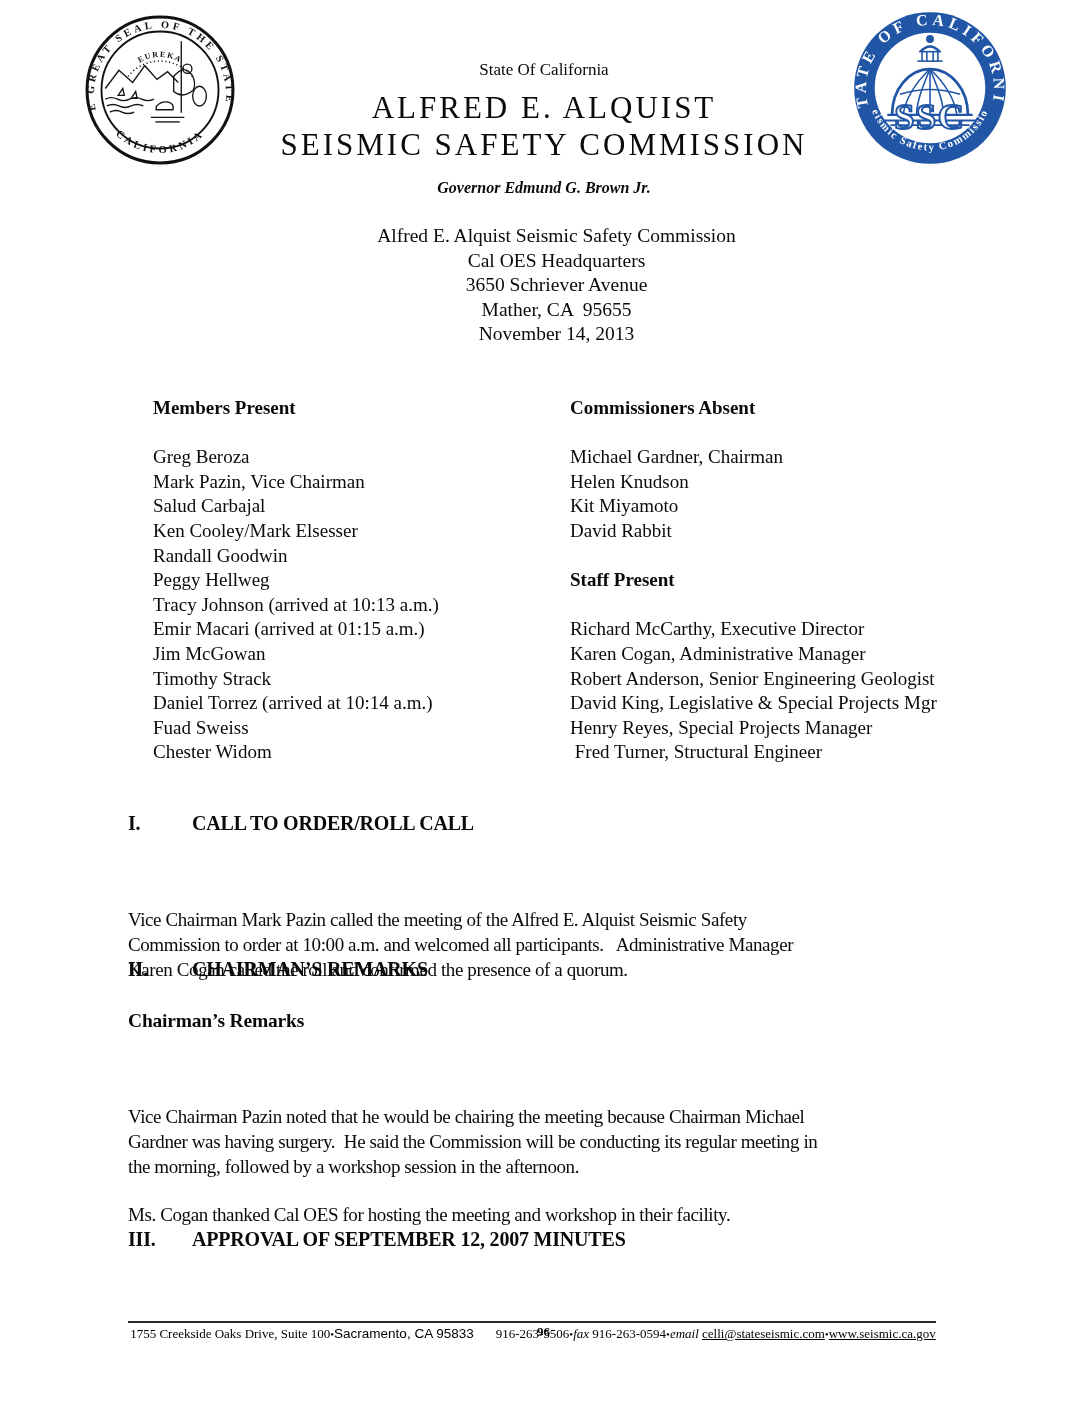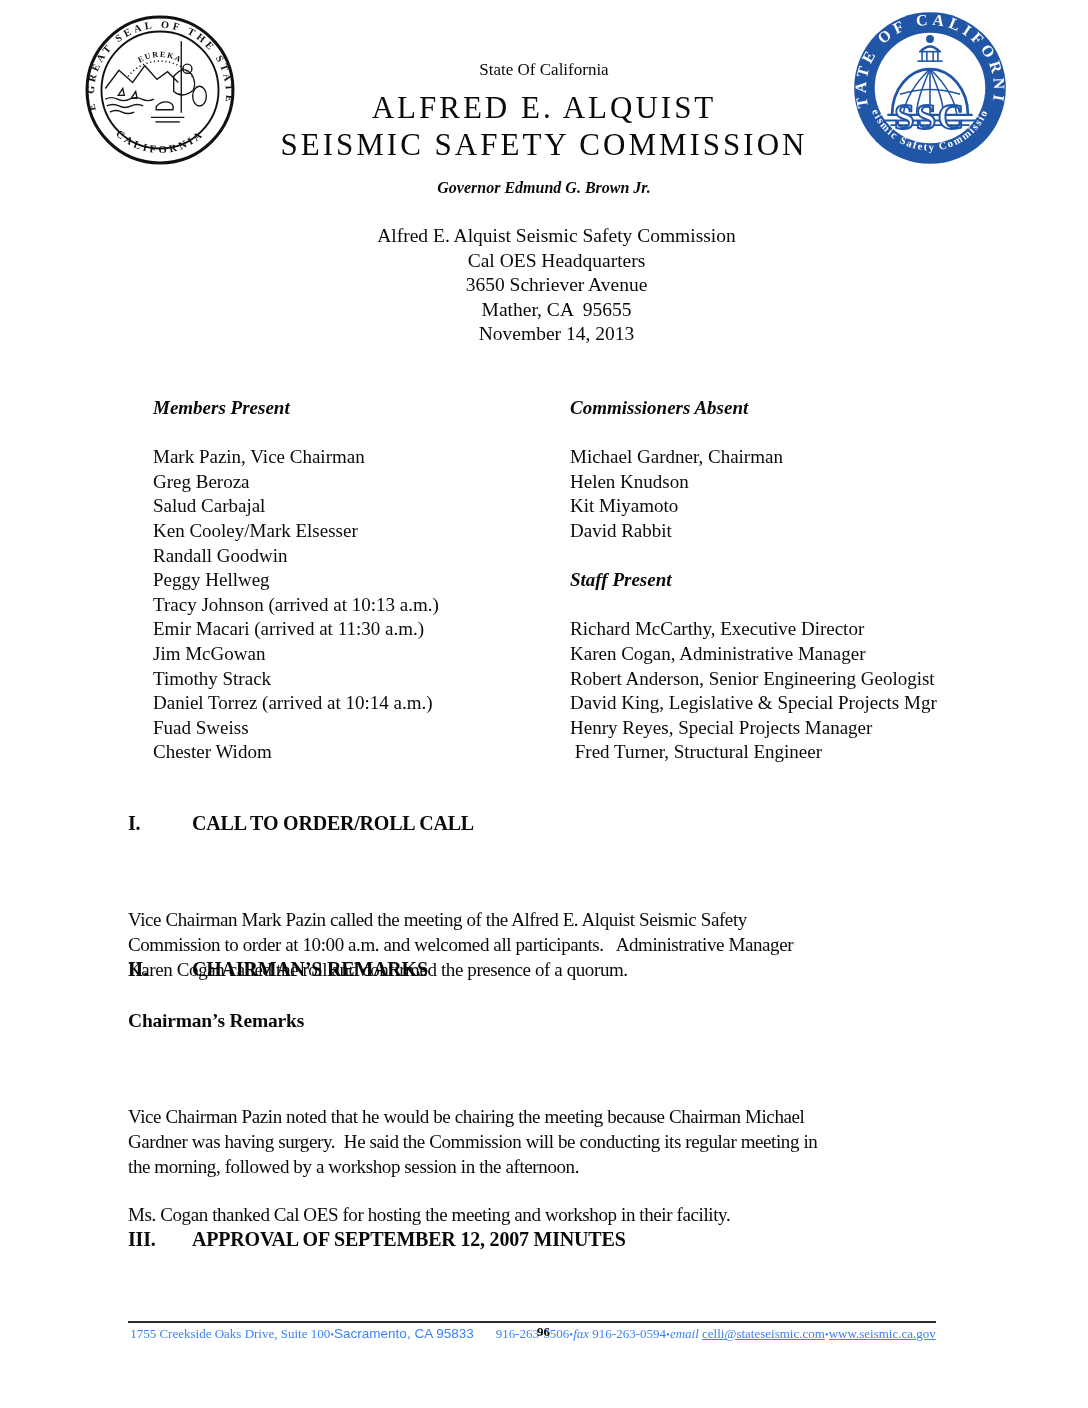--- a/index.html
+++ b/index.html
@@ -12,31 +12,31 @@
   .title1{top:90px;font-size:31px;letter-spacing:3px;}
   .title2{top:127px;font-size:31px;letter-spacing:3px;}
   .governor{top:179px;font-size:16px;font-weight:bold;font-style:italic;}
   .meeting-info{top:224px;font-size:19.5px;line-height:24.7px;}
   .seal-wrap{position:absolute;left:84px;top:14px;width:152px;height:152px;}
   .ssc-wrap{position:absolute;left:851px;top:8px;width:158px;height:160px;}
   .col{position:absolute;top:396px;font-size:19px;line-height:24.6px;}
   .col.left{left:128px;width:410px;}
   .col.right{left:545px;width:450px;}
   .line{height:24.6px;white-space:pre;padding-left:25px;}
-  .bold{font-weight:bold;font-style:italic;}
+  .bold{font-weight:bold;}
   .section-heading{position:absolute;left:128px;font-size:20px;font-weight:bold;letter-spacing:-0.2px;}
   .section-heading .numeral{display:inline-block;width:64px;}
   .para{position:absolute;left:128px;width:866px;font-size:19px;line-height:24.8px;
         letter-spacing:-0.4px;white-space:pre-wrap;margin-top:48px;}
   .subheading{position:absolute;left:128px;font-size:19.5px;font-weight:bold;letter-spacing:-0.2px;}
   .footer-rule{position:absolute;left:128px;top:1321px;width:808px;height:2px;background:#2b2b2b;}
   .footer-text{
     position:absolute;left:130px;top:1326px;width:806px;
     display:flex;justify-content:center;align-items:baseline;
-    font-size:13px;color:#3b82f6;white-space:nowrap;
+    font-size:13px;color:#000000;white-space:nowrap;
   }
   .footer-text .sans{font-family:"Liberation Sans","DejaVu Sans",sans-serif;font-size:13.5px;}
   .footer-text .ital{font-style:italic;}
   .footer-text .sep{font-size:11px;}
   .footer-text .gap{width:22px;}
   .link{text-decoration:underline;cursor:pointer;}
   .page-number{position:absolute;left:537px;top:1324px;font-size:13px;font-weight:bold;}
   svg text{font-family:"Liberation Serif","DejaVu Serif",serif;}
 </style>
 </head>
@@ -128,28 +128,28 @@
     <div class="line">Alfred E. Alquist Seismic Safety Commission</div>
     <div class="line">Cal OES Headquarters</div>
     <div class="line">3650 Schriever Avenue</div>
     <div class="line">Mather, CA  95655</div>
     <div class="line">November 14, 2013</div>
   </div>
 
   <div class="col left">
     <div class="line bold">Members Present</div>
     <div class="line"></div>
+    <div class="line">Greg Beroza</div>
     <div class="line">Mark Pazin, Vice Chairman</div>
-    <div class="line">Greg Beroza</div>
     <div class="line">Salud Carbajal</div>
     <div class="line">Ken Cooley/Mark Elsesser</div>
     <div class="line">Randall Goodwin</div>
     <div class="line">Peggy Hellweg</div>
     <div class="line">Tracy Johnson (arrived at 10:13 a.m.)</div>
-    <div class="line">Emir Macari (arrived at 11:30 a.m.)</div>
+    <div class="line">Emir Macari (arrived at 01:15 a.m.)</div>
     <div class="line">Jim McGowan</div>
     <div class="line">Timothy Strack</div>
     <div class="line">Daniel Torrez (arrived at 10:14 a.m.)</div>
     <div class="line">Fuad Sweiss</div>
     <div class="line">Chester Widom</div>
   </div>
 
   <div class="col right">
     <div class="line bold">Commissioners Absent</div>
     <div class="line"></div>

